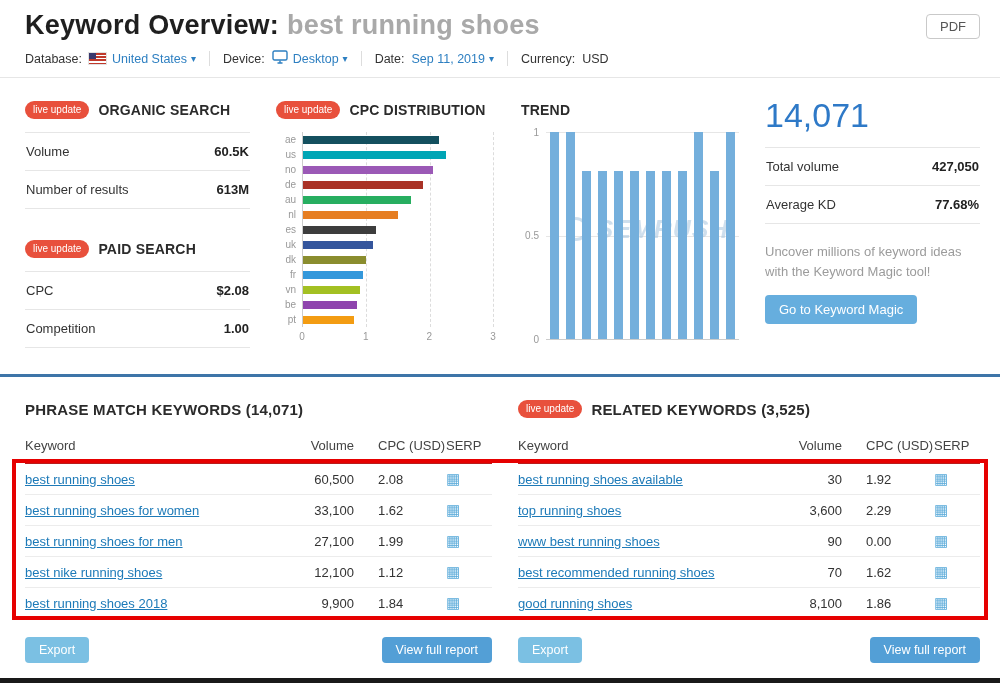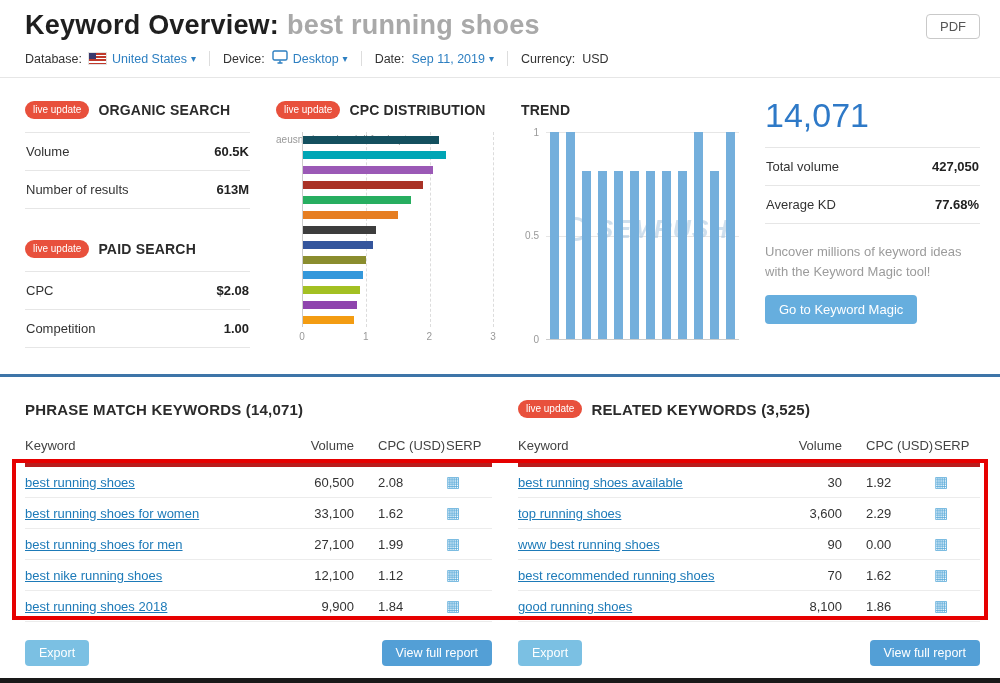--- a/index.html
+++ b/index.html
@@ -37,21 +37,21 @@
   .mtable{border-bottom:1px solid #e6e6e6}
   .mrow{display:flex;justify-content:space-between;border-top:1px solid #e6e6e6;padding:11px 1px;font-size:13px}
   .mrow b{font-weight:700;color:#222}
   .gap-paid{height:24px}
   .bignum{font-size:34px;font-weight:400;color:#2e79c7;margin:2px 0 12px}
   .promo{color:#9b9b9b;font-size:13px;line-height:1.5;margin-top:18px;max-width:232px}
   .magic-btn{margin-top:14px;background:#66aede;color:#fff;border:none;font-size:13px;padding:7px 14px;border-radius:4px;font-family:inherit;cursor:pointer}
 
   
   .cpc-chart{display:flex;margin-top:2px}
-  .cpc-cats{width:20px;display:flex;flex-direction:row}
+  .cpc-cats{width:20px;display:flex;flex-direction:column}
   .cpc-cat{height:15px;font-size:10px;color:#999;text-align:right;line-height:15px}
   .cpc-plot{flex:1;margin-left:6px;position:relative;border-left:1px solid #ccc}
   .cpc-grid{position:absolute;top:0;bottom:0;width:0;border-left:1px dashed #dcdcdc}
   .cpc-bars{position:relative;z-index:2;display:flex;flex-direction:column}
   .cpc-barrow{height:15px;display:flex;align-items:center}
   .cpc-bar{height:8px}
   .cpc-xaxis{position:relative;height:14px;margin-left:26px;margin-top:4px}
   .cpc-tick{position:absolute;transform:translateX(-50%);font-size:10px;color:#999}
 
   
@@ -70,21 +70,21 @@
   .blue-div{height:3px;background:#3e75a8;margin-top:26px}
 
   
   .bottom{position:relative;padding:0 20px 0 25px}
   .halves{display:flex}
   .half-l{width:467px;margin-right:26px}
   .half-r{flex:1}
   .bt-head{display:flex;align-items:center;gap:9px;margin:22px 0 14px;height:20px}
   .bt-head h2{font-size:15px;font-weight:700;color:#2b2b2b;letter-spacing:.2px}
   table{width:100%;border-collapse:collapse;table-layout:fixed}
-  thead tr{border-bottom:4px solid #b91c1c}
+  thead tr{border-bottom:1px solid #b91c1c}
   tbody tr{border-bottom:1px solid #ececec}
   th{font-weight:400;font-size:13px;color:#444;text-align:left;padding:5px 0 10px}
   th.h-vol,td.c-vol{width:72px;text-align:right}
   th.h-cpc,td.c-cpc{width:92px;padding-left:24px;text-align:left}
   th.h-serp,td.c-serp{width:46px;text-align:left}
   td{font-size:13px;padding:7px 0;color:#333;overflow:hidden;white-space:nowrap}
   .kw-link{color:#1d7ab8;text-decoration:underline;cursor:pointer}
   .serp-icon{color:#57a9d9;font-size:15px;line-height:1;cursor:pointer}
   .tbl-btns{display:flex;justify-content:space-between;margin-top:18px}
   .export-btn{background:#7bc0e3;color:#fff;border:none;font-size:12.5px;padding:6px 14px;border-radius:4px;font-family:inherit;cursor:pointer}

